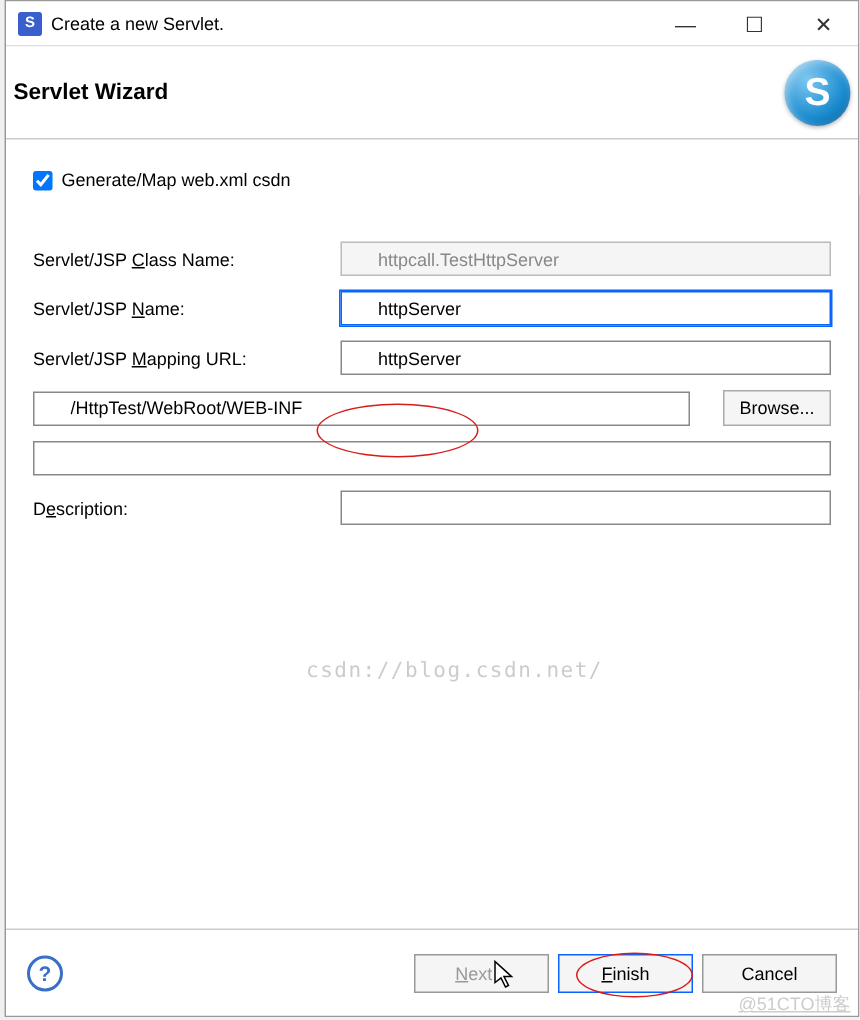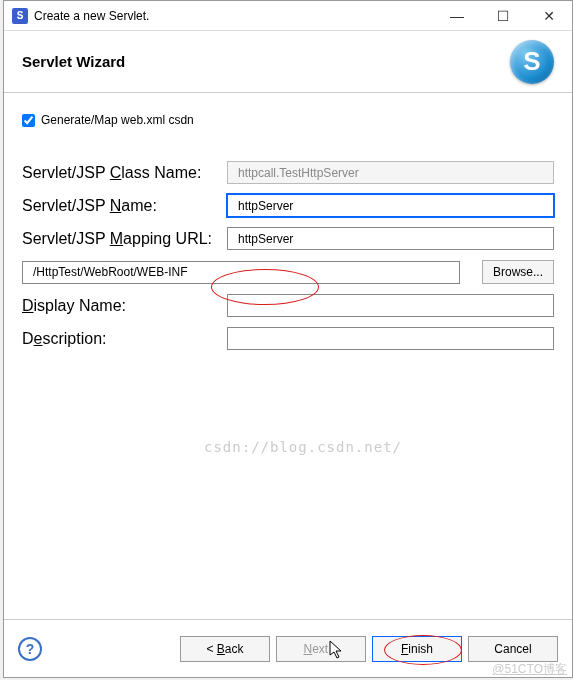--- a/index.html
+++ b/index.html
@@ -2,30 +2,30 @@
 <html><head>
   <meta charset="utf-8">
   <style>
     * { box-sizing: border-box; margin: 0; padding: 0; }
     body { font-family: "Segoe UI", Tahoma, sans-serif; font-size: 12px; background: #f0f0f0; color: #000; width: 573px; height: 680px; overflow: hidden; position: relative; }
     .window { width: 570px; height: 678px; background: #fff; border: 1px solid #999; margin-left: 3px; position: relative; }
     .titlebar { height: 30px; display: flex; align-items: center; padding: 0 0 0 8px; background: #fff; border-bottom: 1px solid #ddd; }
     .titlebar-icon { width: 16px; height: 16px; background: #3a5fcd; border-radius: 2px; display: flex; align-items: center; justify-content: center; color: #fff; font-size: 10px; font-weight: bold; margin-right: 6px; }
     .titlebar-text { flex: 1; font-size: 12px; }
     .titlebar-ctrl { width: 46px; height: 30px; display: flex; align-items: center; justify-content: center; font-size: 14px; color: #333; }
-    .banner { height: 62px; background: #fff; border-bottom: 1px solid #ccc; display: flex; align-items: center; padding: 0 18px; }
+    .banner { height: 62px; background: #fff; border-bottom: 1px solid #ccc; display: flex; align-items: center; padding: 0 5px; }
     .banner-title { font-size: 15px; font-weight: bold; flex: 1; }
     .banner-icon { width: 44px; height: 44px; border-radius: 50%; background: radial-gradient(circle at 35% 30%, #7ec8f0, #1a8bcf 60%, #0a5a8f); display: flex; align-items: center; justify-content: center; color: #fff; font-size: 26px; font-weight: bold; box-shadow: inset 2px 2px 6px rgba(255,255,255,0.5), 0 1px 3px rgba(0,0,0,0.3); }
     .content { padding: 14px 18px; position: relative; height: 526px; }
     .checkbox-row { display: flex; align-items: center; margin-bottom: 34px; margin-top: 6px; }
     .checkbox-row input { margin-right: 6px; }
     .form-row { display: flex; align-items: center; margin-bottom: 10px; }
-    .form-label { width: 205px; font-size: 16px; }
+    .form-label { width: 205px; font-size: 12px; }
     .form-label .mn { text-decoration: underline; }
-    .form-input { flex: 1; height: 23px; border: 1px solid #888; padding: 0 10px; font-size: 12px; background: #fff; }
+    .form-input { flex: 1; height: 23px; border: 1px solid #888; padding: 0 24px; font-size: 12px; background: #fff; }
     .form-input.readonly { background: #f5f5f5; border-color: #bbb; color: #888; }
     .form-input.focused { border: 1px solid #0a64ff; outline: 1px solid #0a64ff; }
     .browse-btn { margin-left: 22px; height: 24px; padding: 0 10px; border: 1px solid #aaa; background: #f5f5f5; font-size: 12px; }
     .ellipse-red { position: absolute; border: 1.5px solid #d81b1b; border-radius: 50%; pointer-events: none; }
     .ell1 { width: 108px; height: 36px; left: 207px; top: 176px; }
     .watermark { position: absolute; left: 200px; top: 346px; color: #ccc; font-size: 14px; font-family: monospace; letter-spacing: 1px; pointer-events: none; }
     .watermark2 { position: absolute; right: 6px; bottom: 2px; color: #ccc; font-size: 12px; pointer-events: none; text-decoration: underline; }
     .footer { position: absolute; bottom: 0; left: 0; right: 0; border-top: 1px solid #ccc; height: 58px; display: flex; align-items: center; padding: 0 14px; background: #fff; }
     .help-icon { width: 24px; height: 24px; border: 2px solid #3a6fc7; border-radius: 50%; display: flex; align-items: center; justify-content: center; color: #3a6fc7; font-weight: bold; font-size: 14px; }
     .footer-spacer { flex: 1; }
@@ -82,37 +82,35 @@
       <div class="form-label"><span>Servlet/JSP </span><span class="mn">M</span><span>apping URL:</span></div>
       <input class="form-input" value="httpServer" style="">
     </div>
 
     <div class="form-row">
       <input class="form-input" value="/HttpTest/WebRoot/WEB-INF" style="">
       <button class="browse-btn">Browse...</button>
     </div>
 
     <div class="form-row">
-      <div class="form-label"><span></span><span class="mn">D</span><span>isplay Name:</span></div>
       <input class="form-input" value="" style="">
     </div>
 
     <div class="form-row">
       <div class="form-label"><span>D</span><span class="mn">e</span><span>scription:</span></div>
       <input class="form-input" value="" style="">
     </div>
 
     <div class="ellipse-red ell1"></div>
     <div class="watermark">csdn://blog.csdn.net/</div>
   </div>
 
   <div class="footer">
     <div class="help-icon">?</div>
     <div class="footer-spacer"></div>
-    <button class="wiz-btn"><span>&lt; </span><span class="mn">B</span><span>ack</span></button>
     <button class="wiz-btn disabled" disabled=""><span></span><span class="mn">N</span><span>ext &gt;</span></button>
     <button class="wiz-btn default"><span></span><span class="mn">F</span><span>inish</span></button>
     <button class="wiz-btn">Cancel</button>
     <div class="ell2"></div>
   </div>
 
   <svg class="cursor-img" viewBox="0 0 14 20">
       <path d="M1 1 L1 15 L5 12 L8 18 L10 17 L7 11 L12 11 Z" fill="#fff" stroke="#000" stroke-width="1"></path>
     </svg>
 

